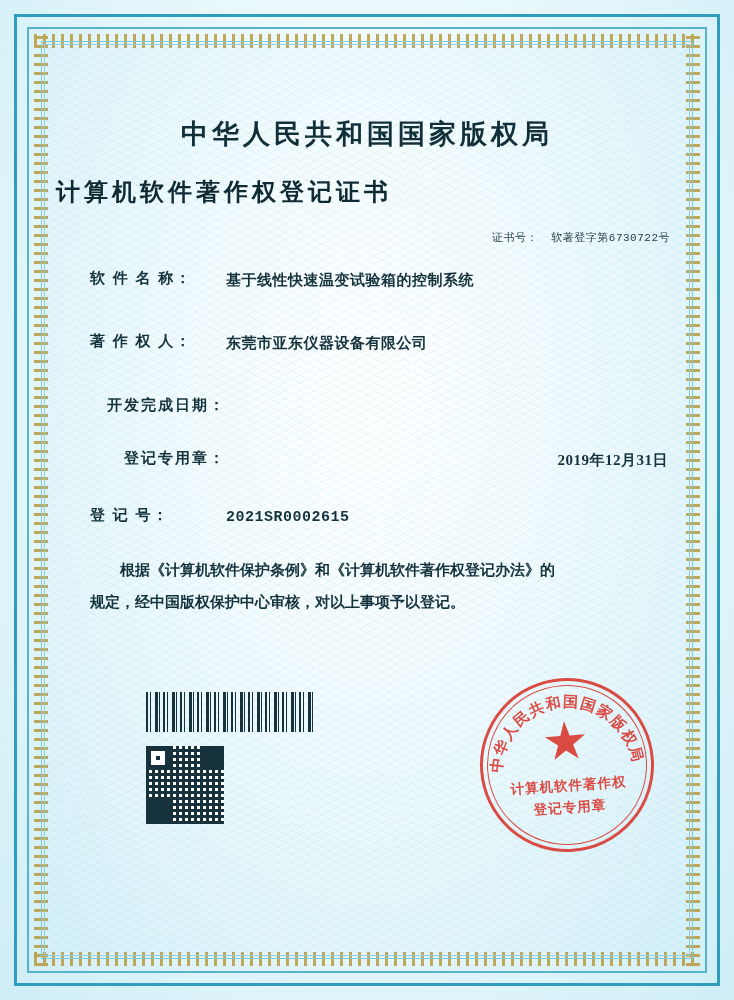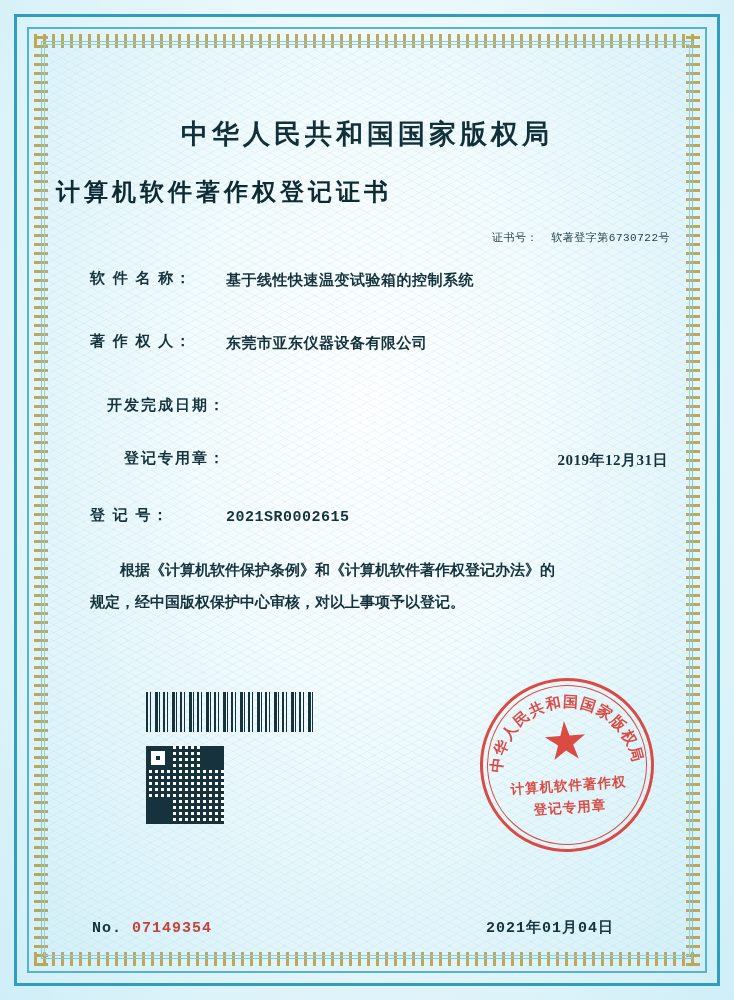--- a/index.html
+++ b/index.html
@@ -343,22 +343,15 @@
         </defs>
         <text>
           <textPath href="#arcpath" startOffset="50%" text-anchor="middle" id="seal-arc-label">中华人民共和国国家版权局</textPath>
         </text>
       </svg>
       <div class="seal-star"></div>
       <div class="seal-line1">计算机软件著作权</div>
       <div class="seal-line2">登记专用章</div>
     </div>
 
-    <div class="footer">
-      <div class="serial">
-        <span>No.</span>
-        <span class="serial-num">07149354</span>
-      </div>
-      <div class="issue-date">2021年01月04日</div>
-    </div>
 
   </div>
 </div>
 
 </body></html>

